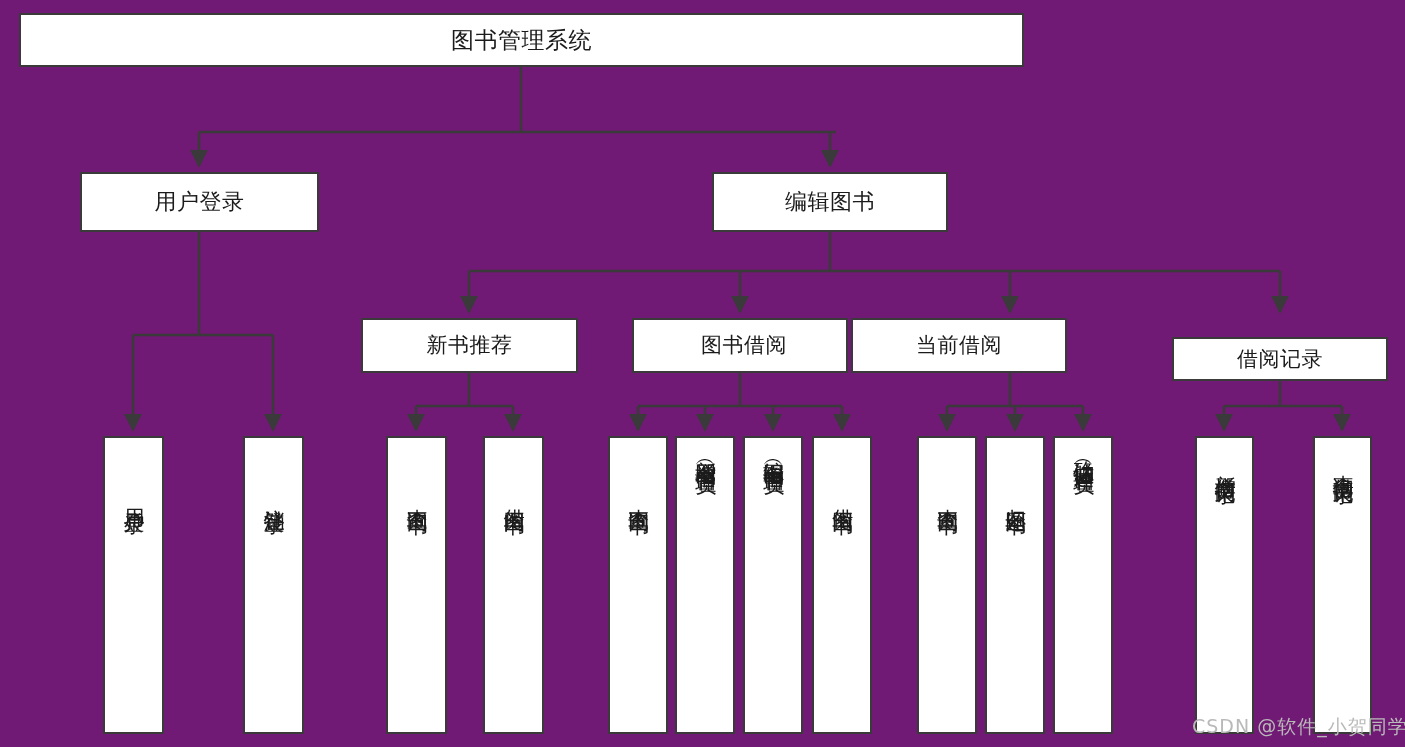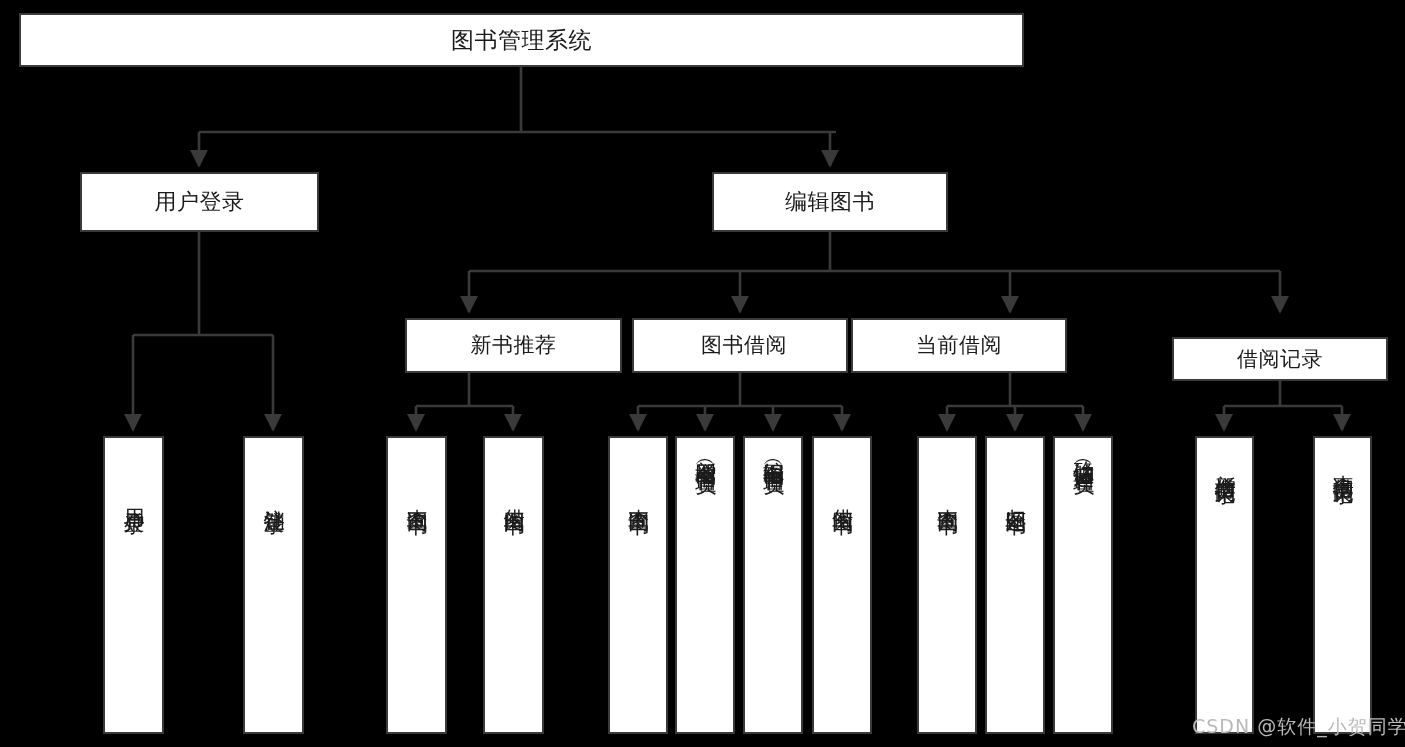--- a/index.html
+++ b/index.html
@@ -8,21 +8,21 @@
     padding: 0;
     background: #ffffff;
   }
   body {
     font-family: "DejaVu Sans", "Liberation Sans", sans-serif;
   }
   #canvas {
     position: relative;
     width: 1405px;
     height: 747px;
-    background: #000000;
+    background: #701a75;
     overflow: hidden;
   }
   #edges {
     position: absolute;
     left: 0;
     top: 0;
     width: 1405px;
     height: 747px;
     pointer-events: none;
   }
@@ -129,21 +129,21 @@
     <span class="lbl">图书管理系统</span>
   </div>
 
   <div class="node node-lvl2" style="left:80px; top:172px; width:239px; height:60px;">
     <span class="lbl">用户登录</span>
   </div>
   <div class="node node-lvl2" style="left:712px; top:172px; width:236px; height:60px;">
     <span class="lbl">编辑图书</span>
   </div>
 
-  <div class="node node-lvl3" style="left:361px; top:318px; width:217px; height:55px;margin-left:44px;">
+  <div class="node node-lvl3" style="left:361px; top:318px; width:217px; height:55px;">
     <span class="lbl">新书推荐</span>
   </div>
   <div class="node node-lvl3" style="left:632px; top:318px; width:216px; height:55px;padding-left:8px;">
     <span class="lbl">图书借阅</span>
   </div>
   <div class="node node-lvl3" style="left:851px; top:318px; width:216px; height:55px;">
     <span class="lbl">当前借阅</span>
   </div>
   <div class="node node-lvl3" style="left:1172px; top:337px; width:216px; height:44px;">
     <span class="lbl">借阅记录</span>

